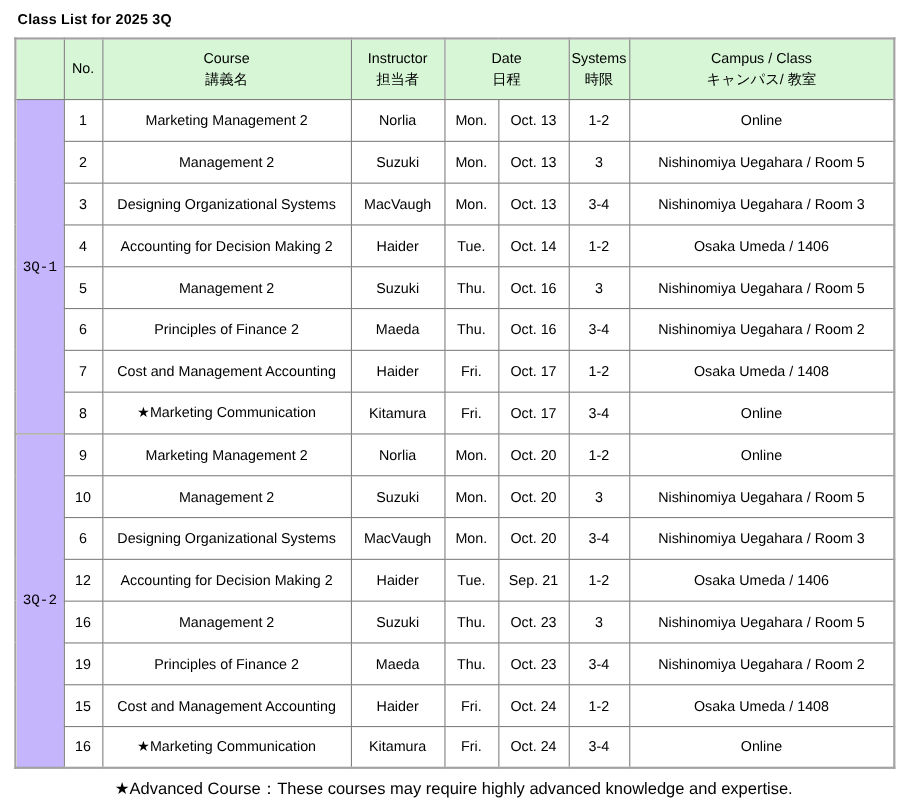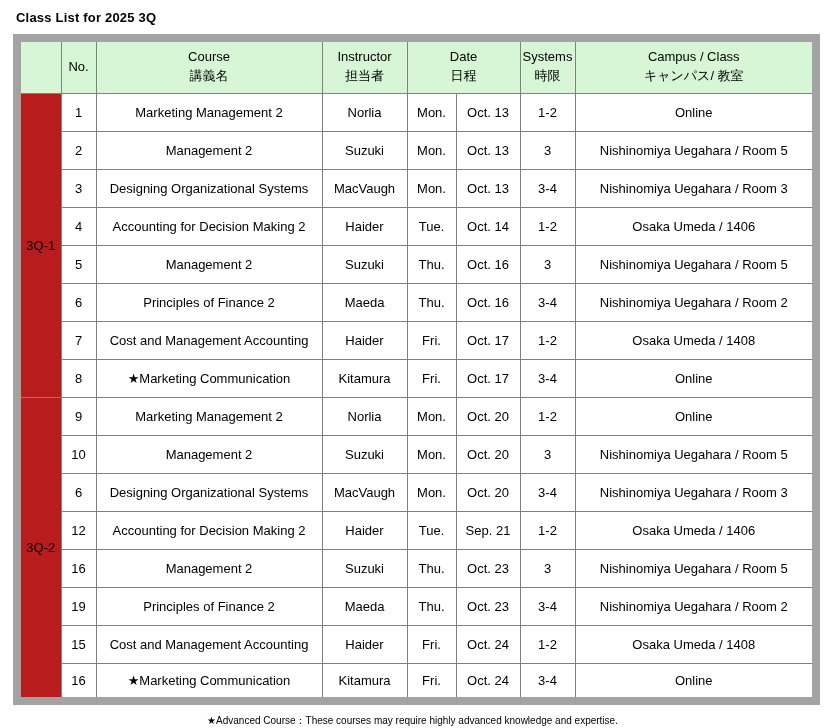--- a/index.html
+++ b/index.html
@@ -15,44 +15,44 @@
     font-size: 13px;
     font-weight: bold;
     margin: 2px 0 9px 3px;
     letter-spacing: 0.2px;
   }
 
   table.class-table {
     border-collapse: collapse;
     table-layout: fixed;
     width: 799px;
-    border: 8px solid #a3a3a3;
+    border: 2px solid #a3a3a3;
   }
   .class-table td, .class-table th {
     border: 1px solid #808080;
     font-size: 13px;
     font-weight: normal;
     text-align: center;
     vertical-align: middle;
     padding: 0 2px;
     overflow: hidden;
     white-space: nowrap;
   }
   .class-table thead tr { height: 55px; }
   .class-table tbody tr { height: 38px; }
 
   .header-cell { background: #d6f6d6; line-height: 1.45; }
-  .group-cell  { background: #b91c1c; }
+  .group-cell  { background: #c4b5fd; font-family: Liberation Mono, monospace; }
 
   .hdr-line { display: block; }
 
   .footnote {
     width: 799px;
     text-align: center;
-    font-size: 10px;
+    font-size: 15px;
     margin-top: 9px;
   }
 </style>
 </head>
 <body>
 
 <div class="page-title">Class List for 2025 3Q</div>
 
 <table class="class-table">
   <colgroup>

